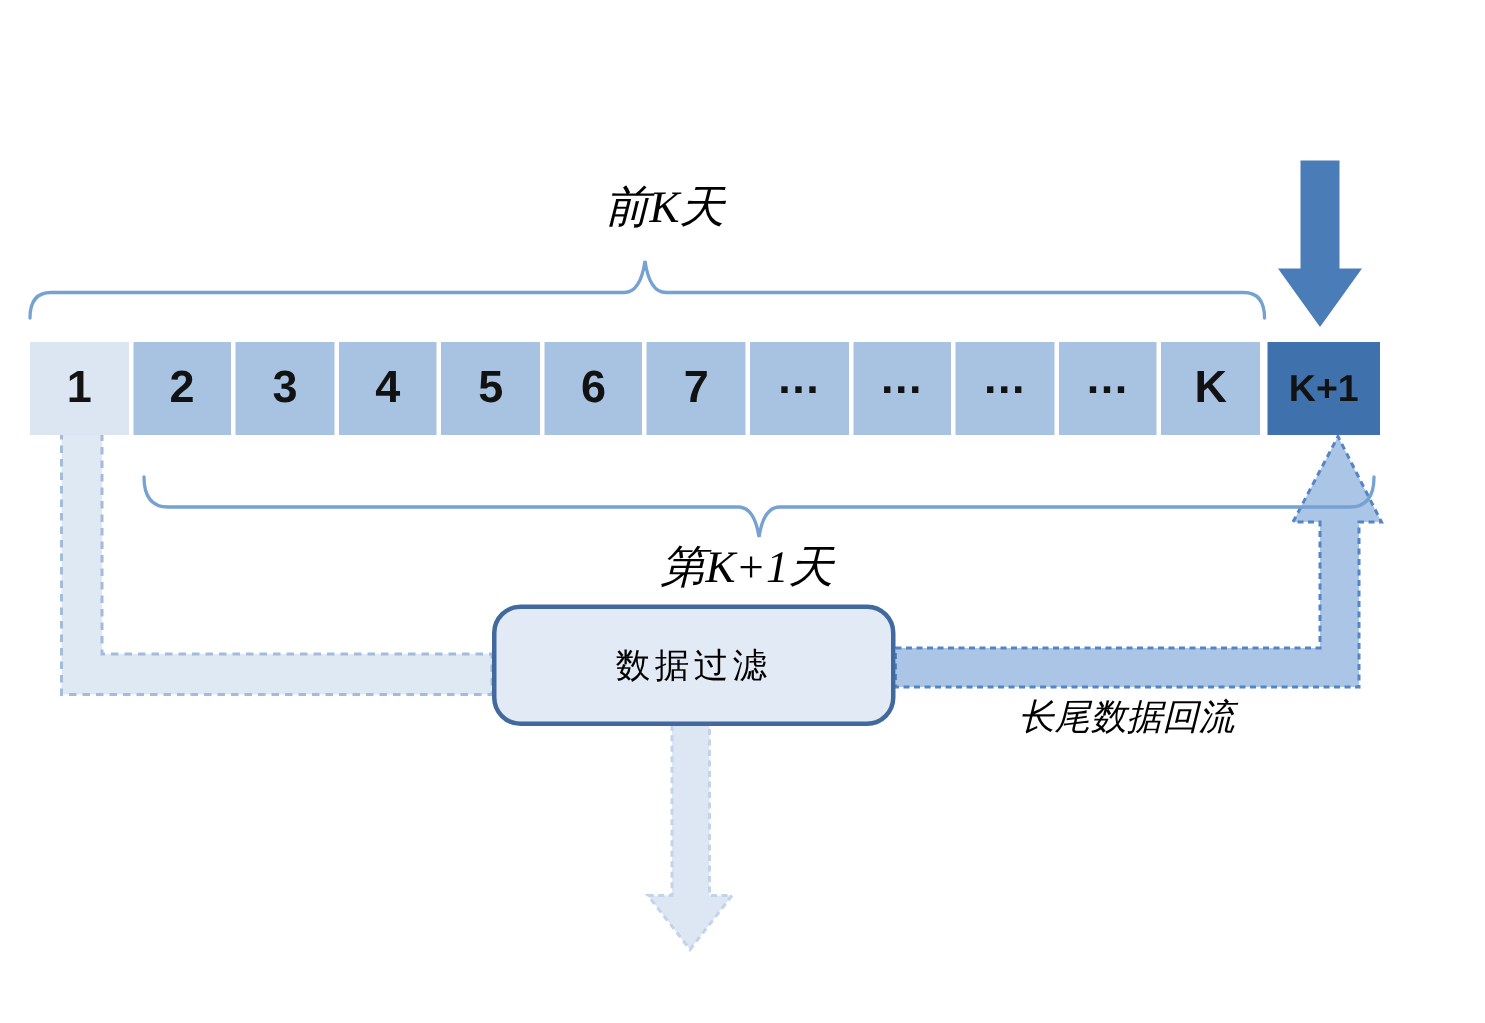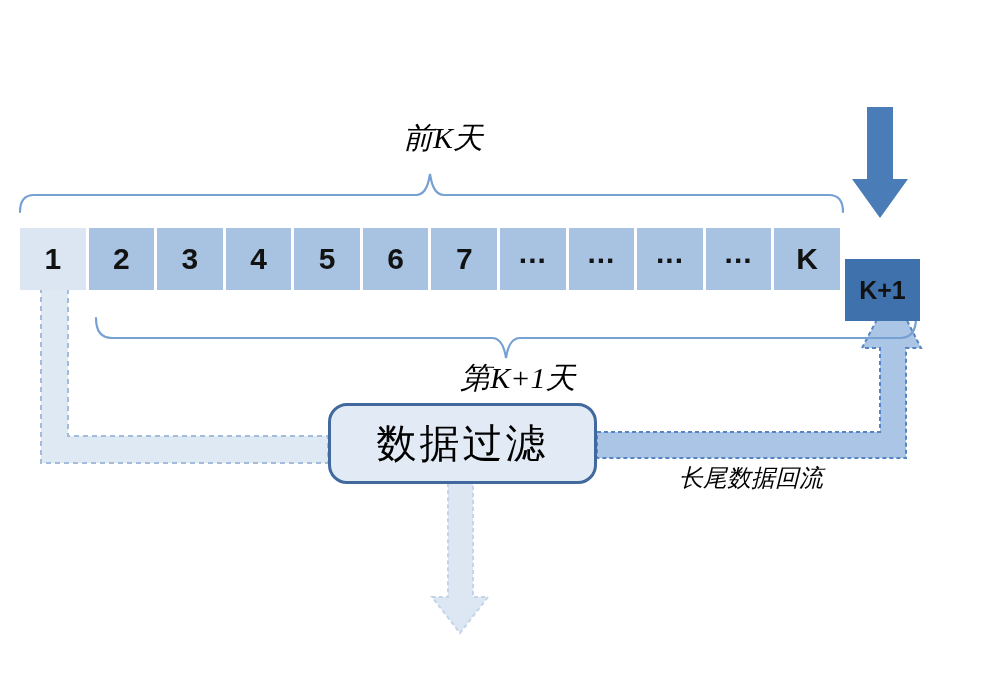--- a/index.html
+++ b/index.html
@@ -23,30 +23,29 @@
     flex:1;background:var(--cell-mid);display:flex;align-items:center;justify-content:center;
     font-family:"Liberation Sans","DejaVu Sans",sans-serif;font-weight:700;font-size:30px;
     color:var(--cell-text);
   }
   .cell.light{background:var(--cell-light);}
   .cell.dots span{transform:translateY(-6px);letter-spacing:1px;}
   .kplus1{
     left:845px;top:228px;width:75px;height:62px;background:var(--cell-dark);
     font-family:"Liberation Sans","DejaVu Sans",sans-serif;font-weight:700;font-size:25px;
     color:var(--cell-text);
-    margin-top:31px;
   }
   .filter-box{
     left:328px;top:403px;width:269px;height:81px;border-radius:19px;
     background:var(--filter-fill);border:3px solid var(--filter-border);
-    font-size:40px;color:var(--label-text);letter-spacing:3px;
+    font-size:23px;color:var(--label-text);letter-spacing:3px;
   }
   .lbl{color:var(--label-text);text-align:center;font-style:italic;}
   .lbl-front-k{left:333px;top:118px;width:220px;font-size:30px;}
-  .lbl-day-k1{left:408px;top:358px;width:220px;font-size:30px;}
+  .lbl-day-k1{left:388px;top:358px;width:220px;font-size:30px;}
   .lbl-backflow{left:656px;top:462px;width:190px;font-size:24px;}
   .lbl-garbage{left:350px;top:636px;width:200px;font-size:26px;}
 </style>
 </head>
 <body>
 
 <div id="canvas">
 
   <svg class="layer" viewBox="0 0 990 682">
 

